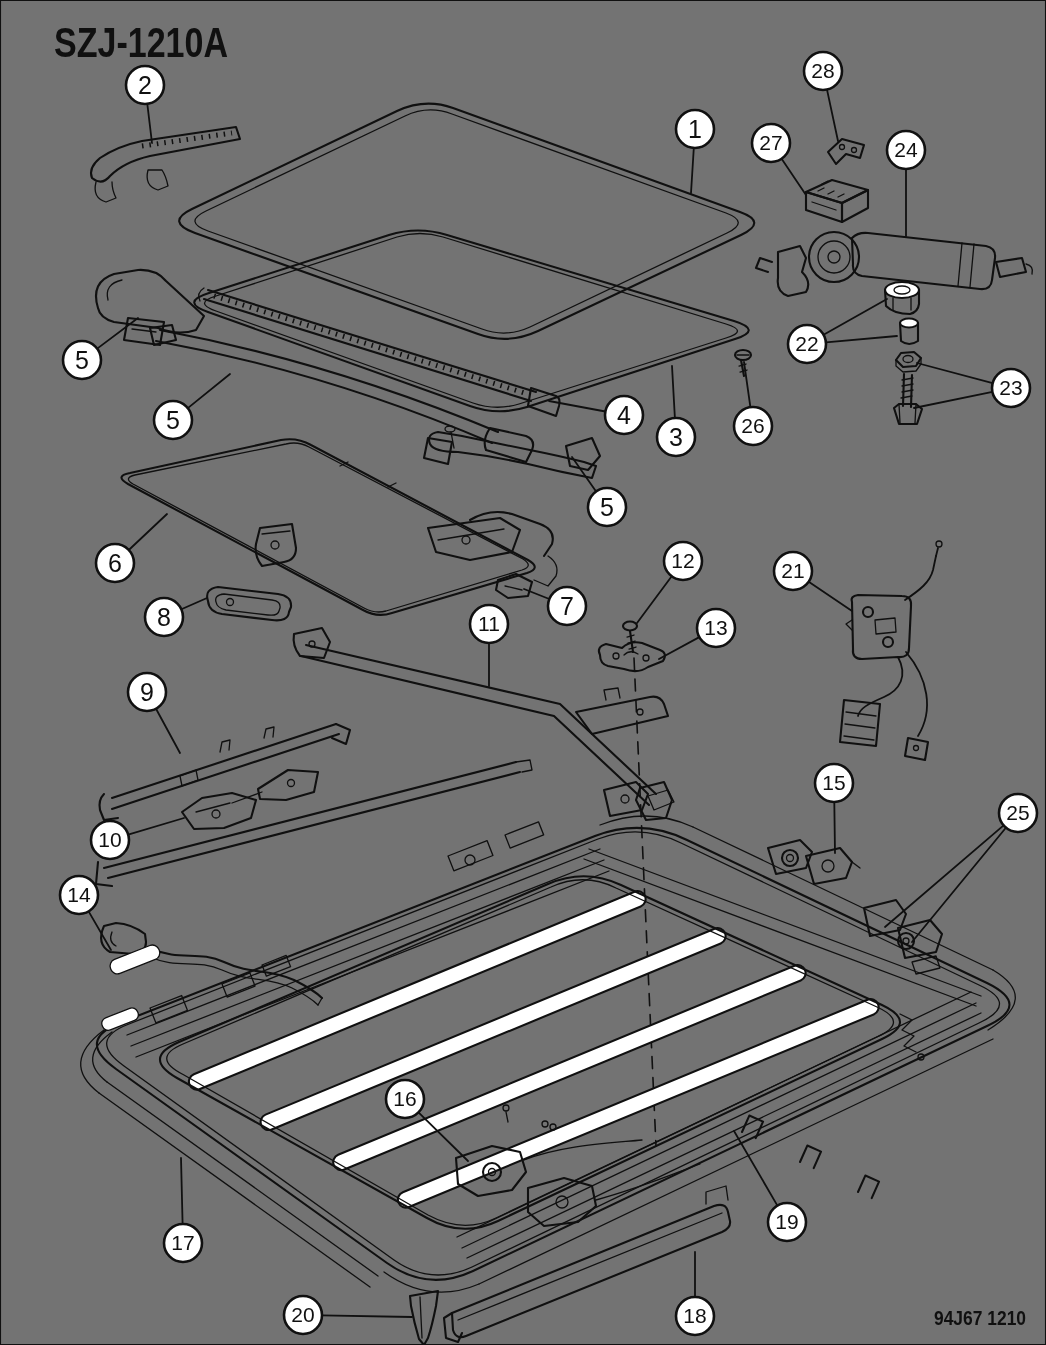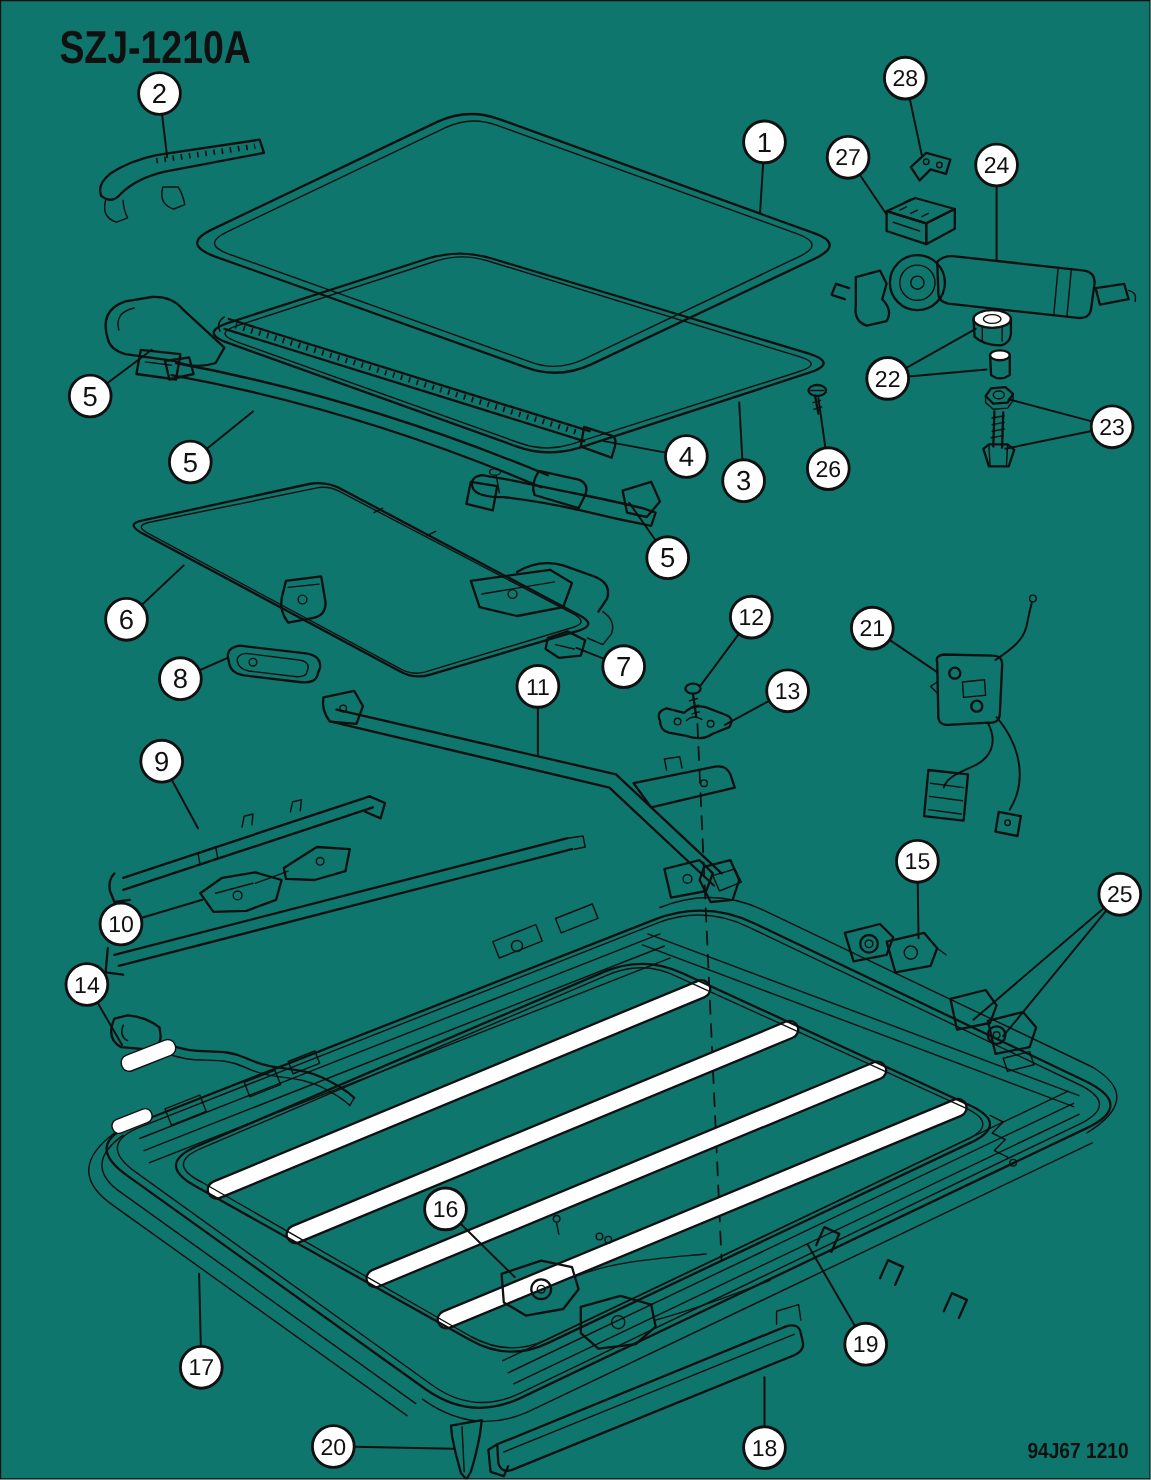--- a/index.html
+++ b/index.html
@@ -1,16 +1,16 @@
 <!DOCTYPE html>
 <html><head>
 <meta charset="utf-8">
 <style>
   html,body{margin:0;padding:0;background:#e8e8e8;}
-  .page{position:relative;width:1046px;height:1345px;background:#0f766e;margin:0 auto;
+  .page{position:relative;width:1046px;height:1345px;background:#737373;margin:0 auto;
         font-family:"Liberation Sans",sans-serif;overflow:hidden;}
   svg{position:absolute;inset:0;display:block;}
   
   #art path,#art line,#art polyline,#art rect,#art circle,#art ellipse{
     fill:none;stroke:#101010;stroke-width:2.1;stroke-linecap:round;stroke-linejoin:round;}
   #art .thin{stroke-width:1.3;}
   #art .w{fill:#ffffff;}
   #art .hatch2{stroke-width:5;stroke-dasharray:1.5 6;stroke-linecap:butt;}
   #art .dashed{stroke-width:1.6;stroke-dasharray:12 9;}
   #art .leader{stroke-width:1.8;}

